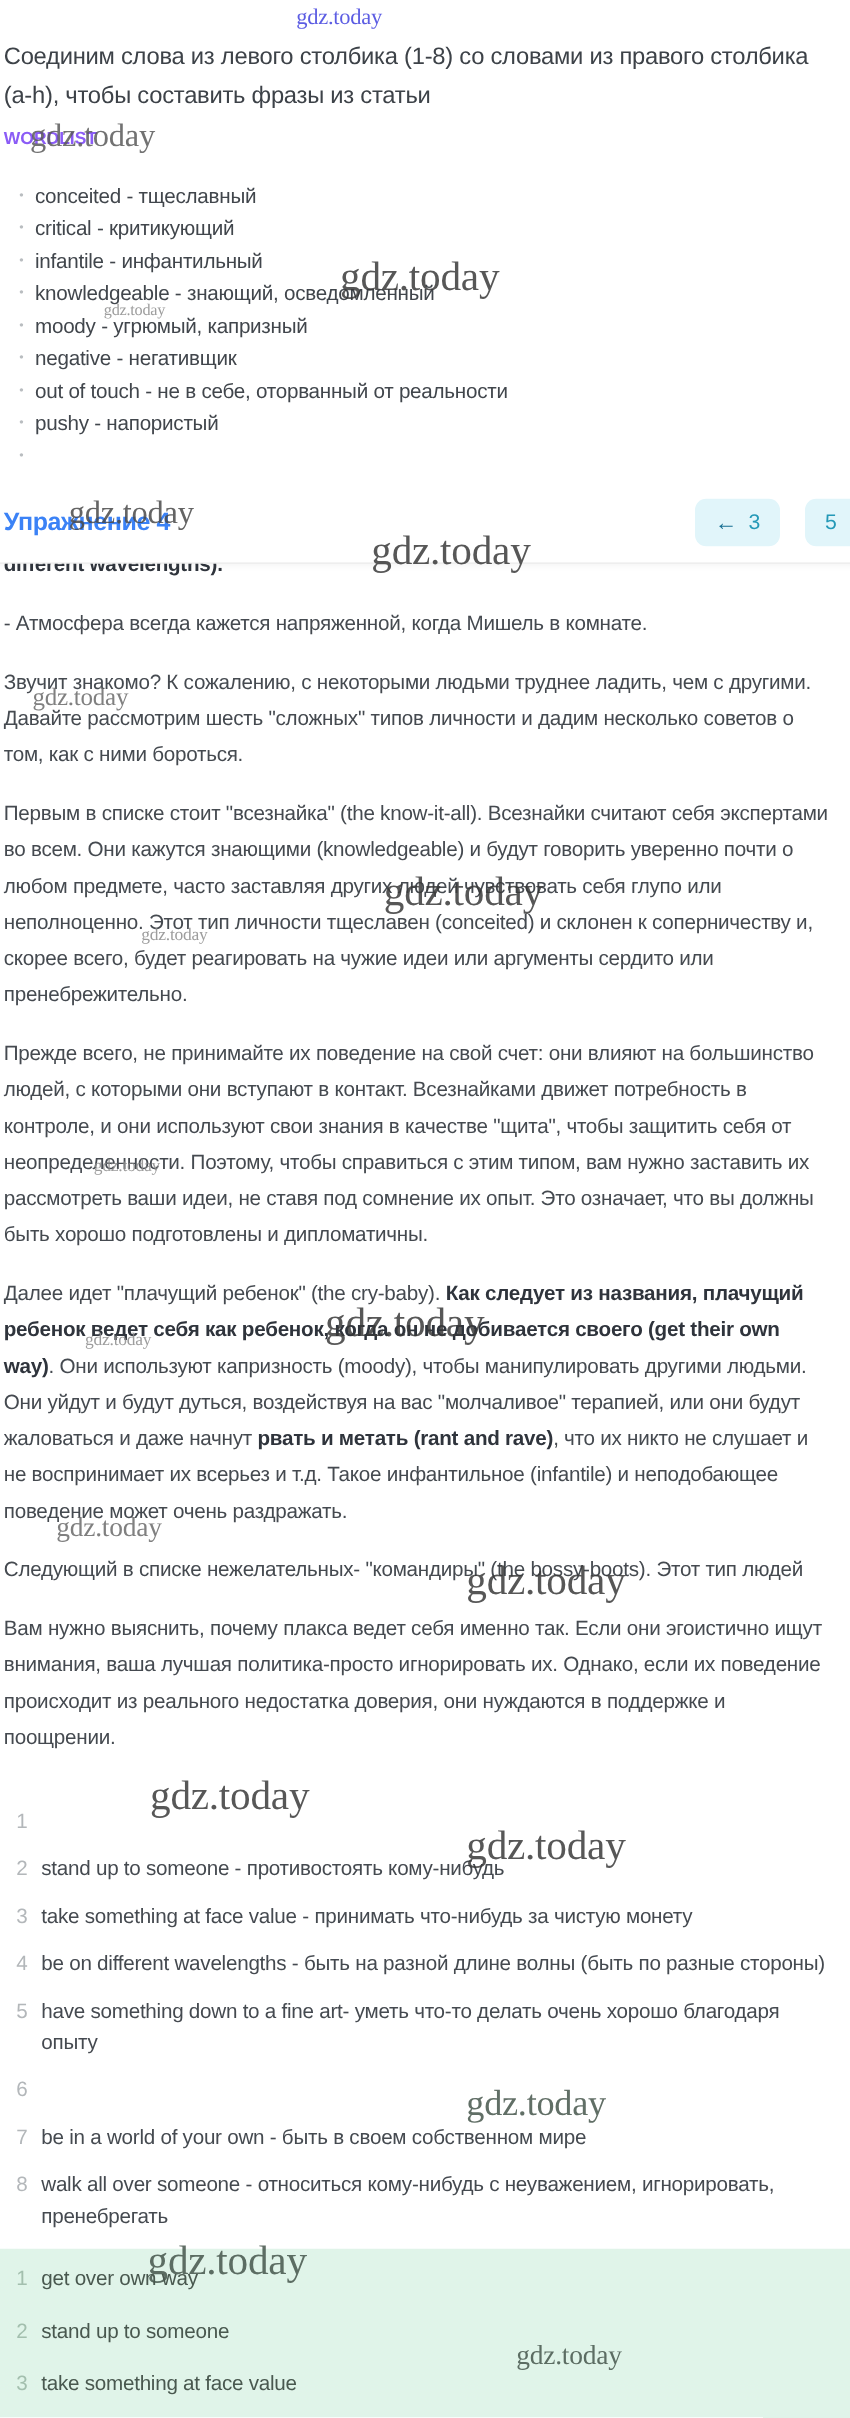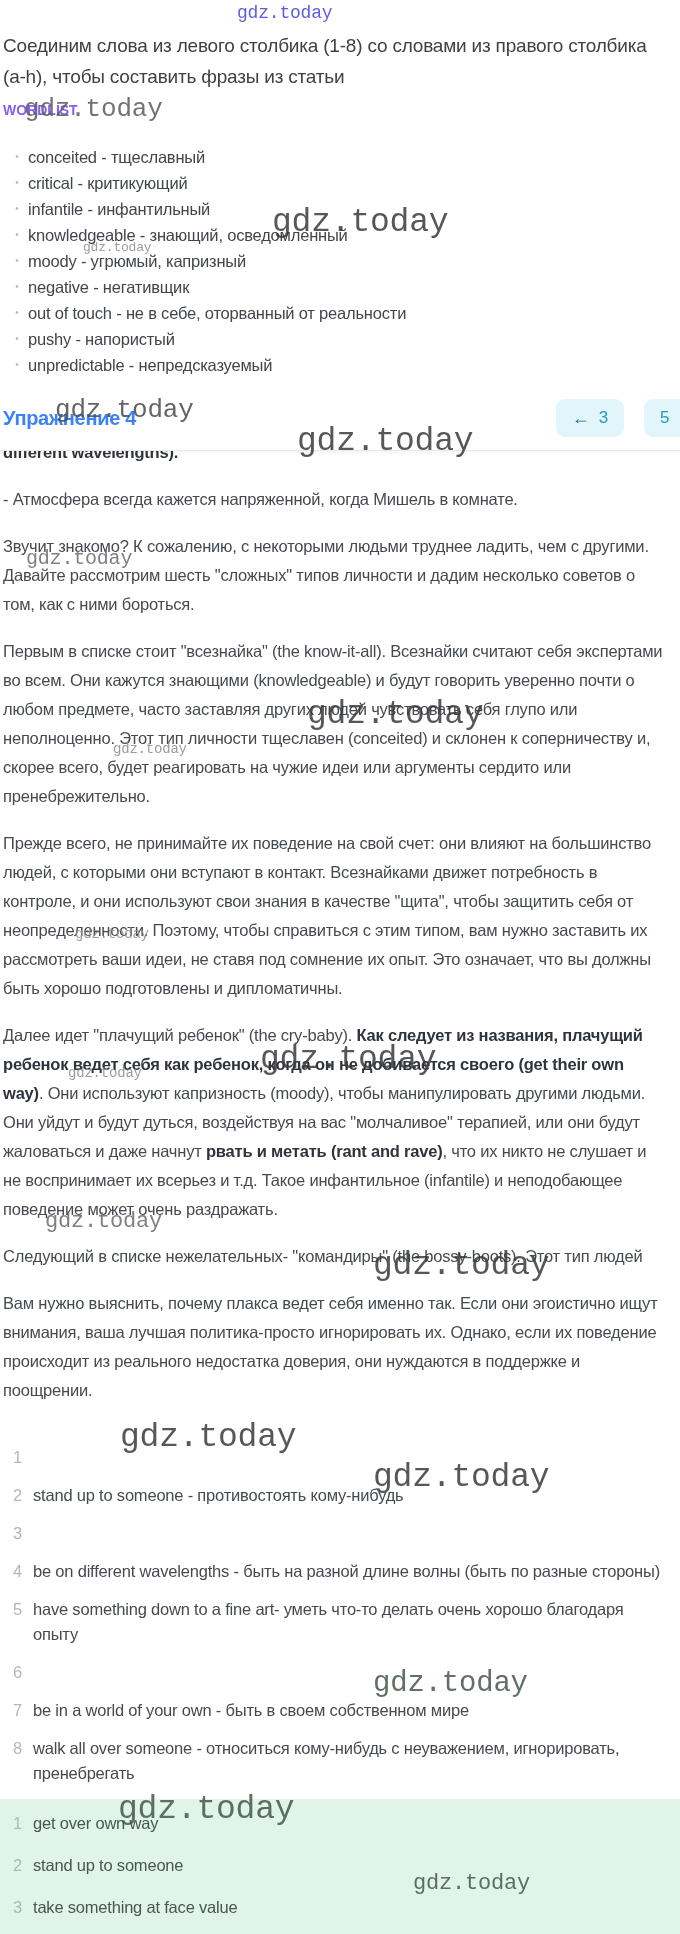--- a/index.html
+++ b/index.html
@@ -5,21 +5,21 @@
   * { margin:0; padding:0; box-sizing:border-box; }
   html,body { background:#ffffff; }
   .page {
     position:relative; width:680px; height:1934px; overflow:hidden;
     background:#ffffff; font-family:"Liberation Sans", sans-serif;
     color:#41464c; letter-spacing:-0.2px;
   }
   
   .wm {
     position:absolute; white-space:nowrap; pointer-events:none;
-    font-family:Liberation Mono, monospace; font-weight:300; opacity:.85;
+    font-family:Liberation Serif, serif; font-weight:300; opacity:.85;
   }
   .wm-blue { color:#4b4ce0; opacity:.9; }
   
   .intro { padding:30px 16px 0 3px; }
   .task { font-size:19px; line-height:31px; color:#3d4248; }
   .wordlist-title { margin-top:10px; font-size:14px; font-weight:bold; color:#8b5cf6; letter-spacing:0; }
   .wordlist { list-style:none; margin-top:26px; }
   .wl-item { display:flex; line-height:26px; font-size:16.5px; color:#41464c; }
   .bullet { width:12px; margin:0 5px 0 8px; color:#b9bdc0; font-size:10px; text-align:center; flex-shrink:0; }
   
@@ -110,21 +110,20 @@
         <li class="wl-item">
           <span class="bullet">•</span>
           <span>out of touch - не в себе, оторванный от реальности</span>
         </li>
         <li class="wl-item">
           <span class="bullet">•</span>
           <span>pushy - напористый</span>
         </li>
         <li class="wl-item">
           <span class="bullet">•</span>
-          <span>unpredictable - непредсказуемый</span>
         </li>
       </ul>
   </section>
 
   <header class="ex-head">
     <h1 class="ex-title">Упражнение 4</h1>
     <div class="nav">
       <button class="btn btn-prev">
         <span class="arrow">←</span>
         <span>3</span>
@@ -153,20 +152,21 @@
     <div>
         <div class="nrow">
           <span class="num">1</span>
         </div>
         <div class="nrow">
           <span class="num">2</span>
           <span class="ntext">stand up to someone - противостоять кому-нибудь</span>
         </div>
         <div class="nrow">
           <span class="num">3</span>
+          <span class="ntext">take something at face value - принимать что-нибудь за чистую монету</span>
         </div>
         <div class="nrow">
           <span class="num">4</span>
           <span class="ntext">be on different wavelengths - быть на разной длине волны (быть по разные стороны)</span>
         </div>
         <div class="nrow">
           <span class="num">5</span>
           <span class="ntext">have something down to a fine art- уметь что-то делать очень хорошо благодаря опыту</span>
         </div>
         <div class="nrow">

